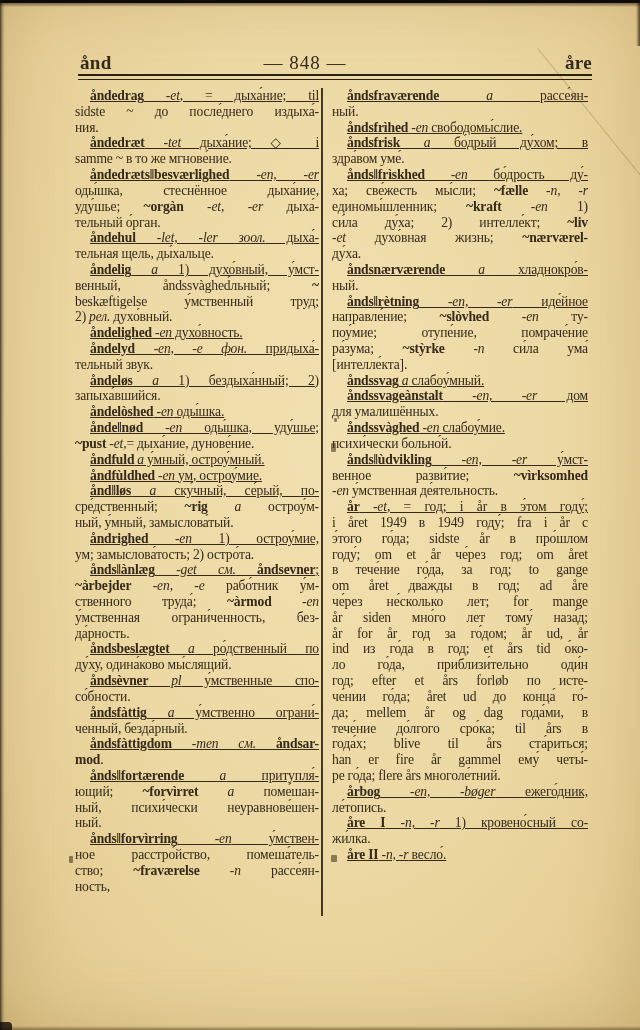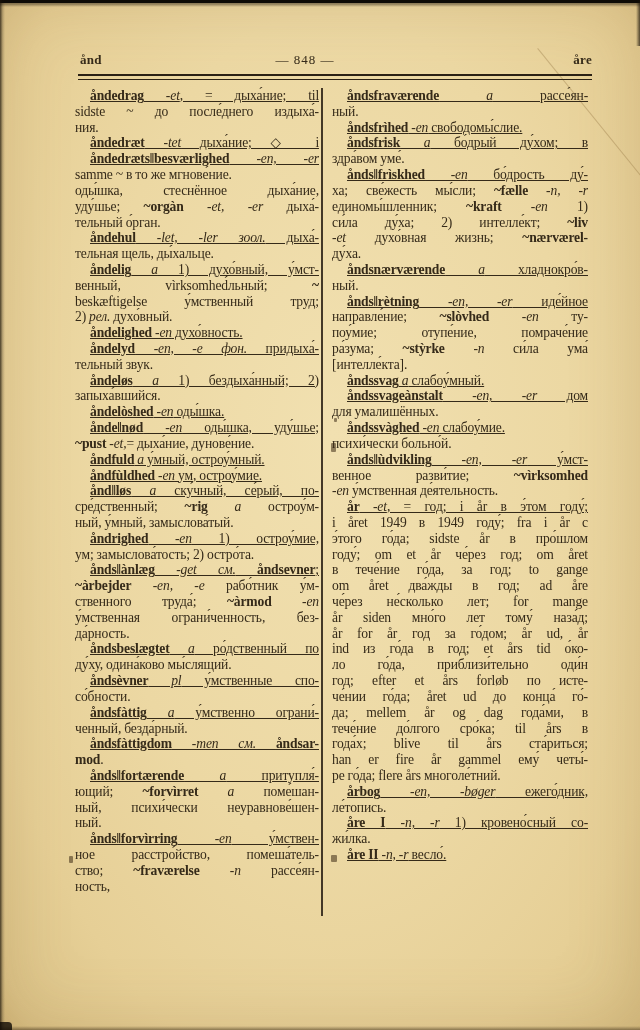--- a/index.html
+++ b/index.html
@@ -12,21 +12,21 @@
     background:linear-gradient(#0e0b06 0 3px, rgba(40,30,15,0.45) 3px 4px, rgba(40,30,15,0) 100%);}
   .edge-left{left:0;top:0;width:5px;height:1030px;
     background:linear-gradient(to right, rgba(25,18,8,0.75), rgba(25,18,8,0.18) 55%, rgba(25,18,8,0) 100%);}
   .edge-right-top{right:0;top:0;width:4px;height:46px;background:linear-gradient(to left, rgba(20,14,6,0.7), rgba(20,14,6,0));}
   .edge-bottom{left:0;bottom:0;width:640px;height:4px;
     background:linear-gradient(to top, rgba(55,40,18,0.5), rgba(55,40,18,0));}
   .corner-spot{left:0;bottom:0;width:12px;height:8px;background:rgba(15,10,5,0.8);border-radius:0 4px 0 0;}
   .crease{left:538px;top:48px;width:175px;height:1px;background:rgba(125,92,44,0.30);transform:rotate(51deg);transform-origin:left top;}
 
   .header{position:absolute;left:78px;top:52px;width:514px;height:20px;
-    font-family:"Liberation Serif","DejaVu Serif",serif;color:var(--ink,#352a19);font-size:13px;}
+    font-family:"Liberation Serif","DejaVu Serif",serif;color:var(--ink,#352a19);font-size:19px;}
   .hw-left{position:absolute;left:2px;top:0;font-weight:700;letter-spacing:0.3px;}
   .hw-center{position:absolute;left:227px;top:0;transform:translateX(-50%);letter-spacing:1px;}
   .hw-right{position:absolute;right:0;top:0;font-weight:700;letter-spacing:0.3px;}
   .rule{position:absolute;left:78px;top:74px;width:514px;height:6px;
     border-top:2.5px solid var(--rule,#2b2114);border-bottom:1.2px solid var(--rule,#2b2114);box-sizing:border-box;}
 
   .col{position:absolute;top:88px;font-family:"Liberation Serif","DejaVu Serif",serif;
     color:var(--ink,#352a19);font-size:13.6px;letter-spacing:-0.15px;word-spacing:-0.2px;}
   .col-left{left:75px;width:244px;}
   .col-right{left:332px;width:256px;}
@@ -59,29 +59,29 @@
     <span class="hw-center">— 848 —</span>
     <span class="hw-right">åre</span>
   </div>
   <div class="rule"></div>
 
   <div class="col col-left" id="col-left">
       <div class="ln ind"><span class="s-b">åndedrag</span><span class="s-i"> -et</span><span class="s-r">, = дыха́ние; til</span></div>
       <div class="ln"><span class="s-r">sidste ~ до после́днего издыха́-</span></div>
       <div class="ln end"><span class="s-r">ния.</span></div>
       <div class="ln ind"><span class="s-b">åndedræt</span><span class="s-i"> -tet</span><span class="s-r"> дыха́ние; ◇ i</span></div>
+      <div class="ln end"><span class="s-r">samme ~ в то же мгнове́ние.</span></div>
       <div class="ln ind"><span class="s-b">åndedræts‖besværlighed</span><span class="s-i"> -en, -er</span></div>
-      <div class="ln end"><span class="s-r">samme ~ в то же мгнове́ние.</span></div>
       <div class="ln"><span class="s-r">оды́шка, стеснённое дыха́ние,</span></div>
       <div class="ln"><span class="s-r">уду́шье; </span><span class="s-b">~orgàn</span><span class="s-i"> -et, -er</span><span class="s-r"> дыха́-</span></div>
       <div class="ln end"><span class="s-r">тельный о́рган.</span></div>
       <div class="ln ind"><span class="s-b">åndehul</span><span class="s-i"> -let, -ler зоол.</span><span class="s-r"> дыха́-</span></div>
       <div class="ln end"><span class="s-r">тельная щель, ды́хальце.</span></div>
       <div class="ln ind"><span class="s-b">åndelig</span><span class="s-i"> a</span><span class="s-r"> 1) духо́вный, у́мст-</span></div>
-      <div class="ln"><span class="s-r">венный, vìrksomhed́льный; </span><span class="s-b">~</span></div>
+      <div class="ln"><span class="s-r">венный, åndssvàghed́льный; </span><span class="s-b">~</span></div>
       <div class="ln"><span class="s-r">beskæftigelse у́мственный труд;</span></div>
       <div class="ln end"><span class="s-r">2) </span><span class="s-i">рел.</span><span class="s-r"> духо́вный.</span></div>
       <div class="ln ind end"><span class="s-b">åndelighed</span><span class="s-i"> -en</span><span class="s-r"> духо́вность.</span></div>
       <div class="ln ind"><span class="s-b">åndelyd</span><span class="s-i"> -en, -e фон.</span><span class="s-r"> придыха́-</span></div>
       <div class="ln end"><span class="s-r">тельный звук.</span></div>
       <div class="ln ind"><span class="s-b">åndeløs</span><span class="s-i"> a</span><span class="s-r"> 1) бездыха́нный; 2)</span></div>
       <div class="ln end"><span class="s-r">запыха́вшийся.</span></div>
       <div class="ln ind end"><span class="s-b">åndelòshed</span><span class="s-i"> -en</span><span class="s-r"> оды́шка.</span></div>
       <div class="ln ind"><span class="s-b">ånde‖nød</span><span class="s-i"> -en</span><span class="s-r"> оды́шка, уду́шье;</span></div>
       <div class="ln end"><span class="s-b">~pust</span><span class="s-i"> -et,</span><span class="s-r">= дыха́ние, дунове́ние.</span></div>

